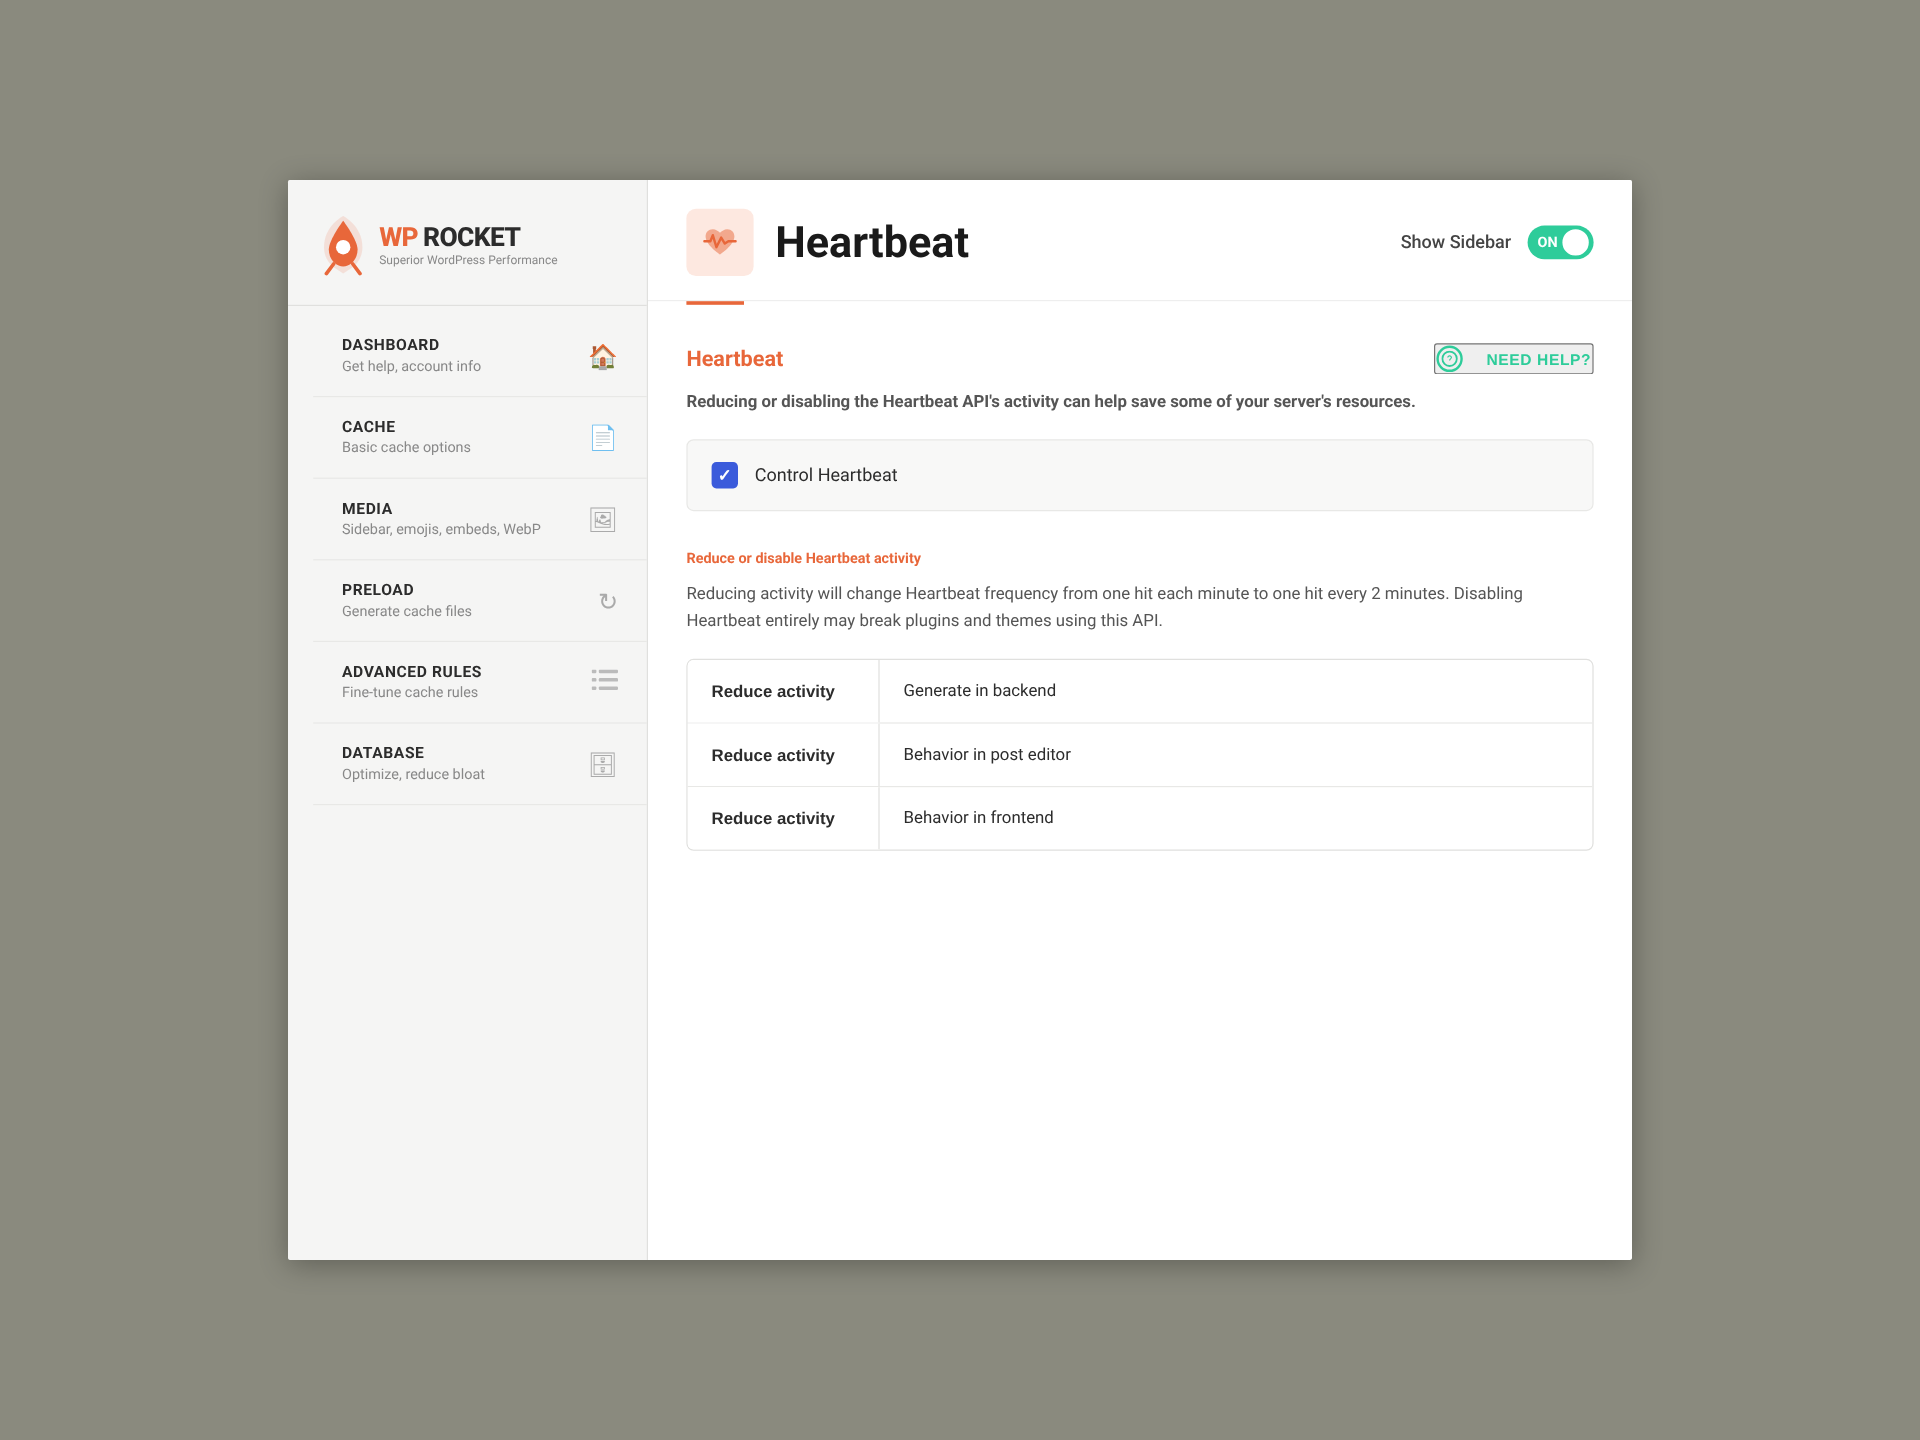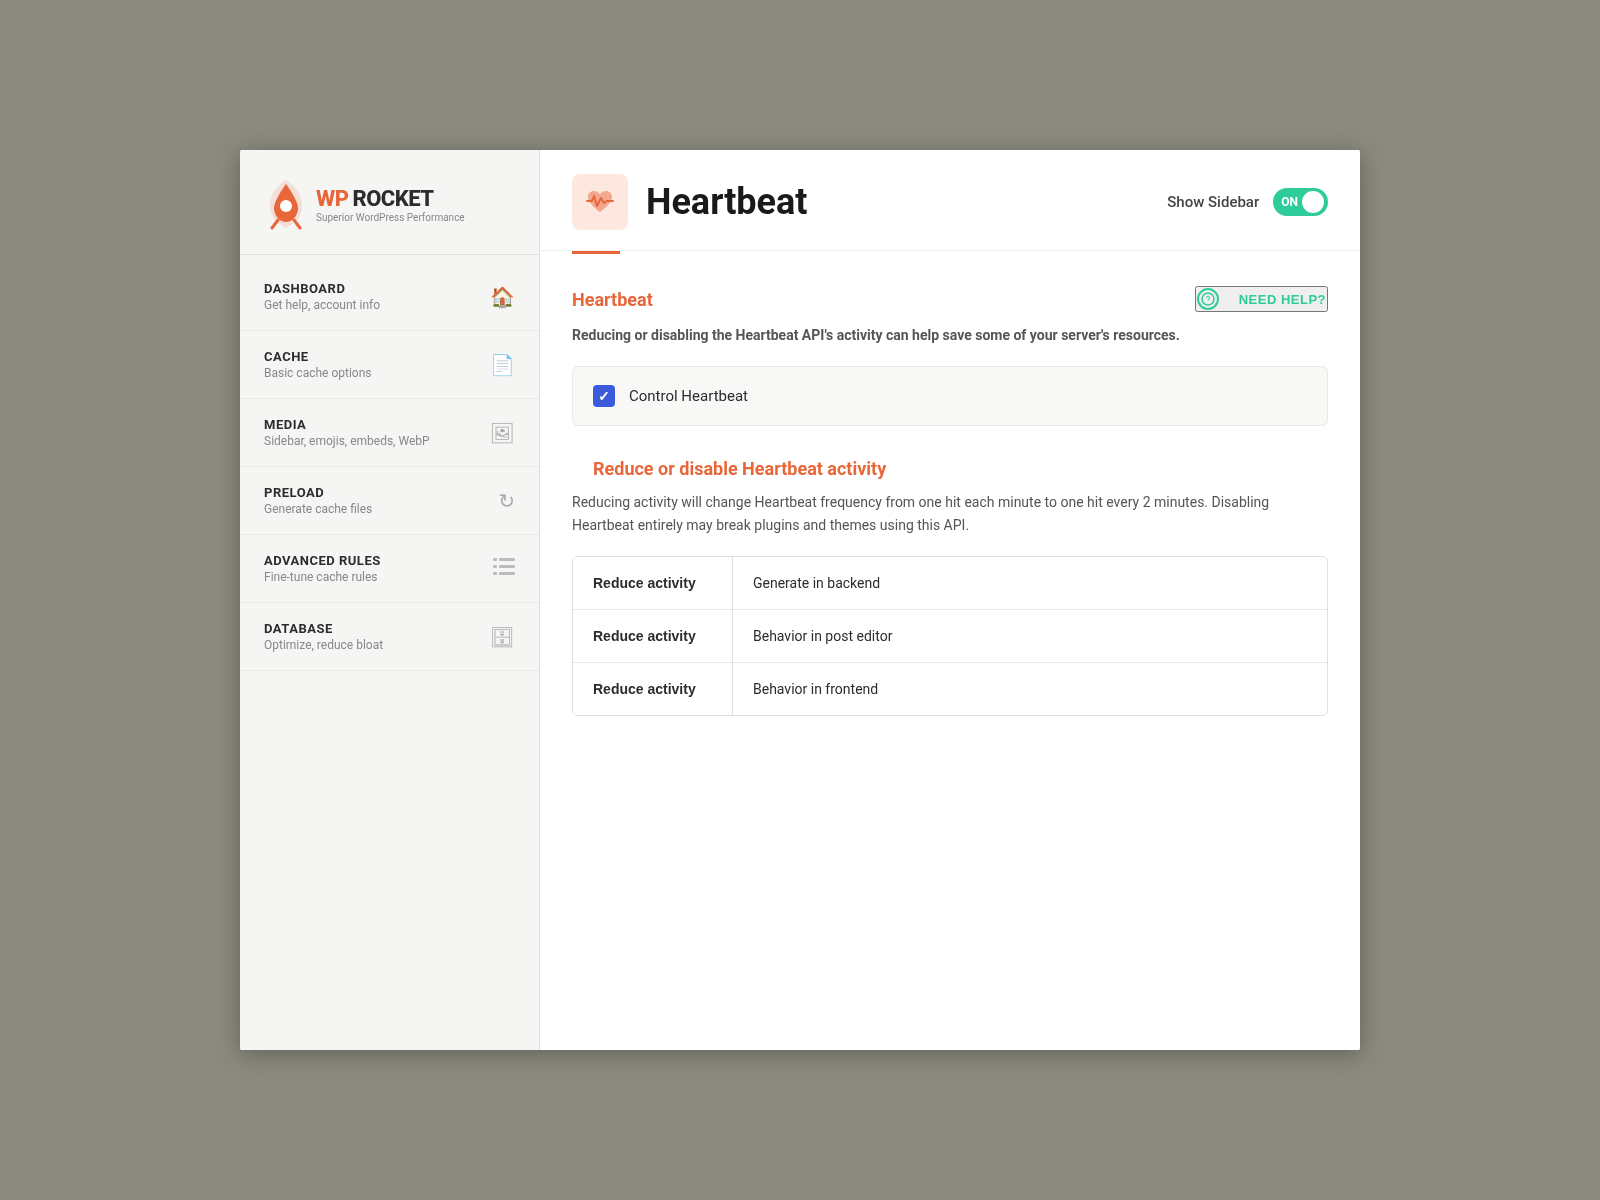--- a/index.html
+++ b/index.html
@@ -73,20 +73,21 @@
       flex: 1;
       padding: 8px 0;
     }
     .nav-item {
       display: flex;
       align-items: center;
       justify-content: space-between;
       padding: 18px 24px;
       border-bottom: 1px solid #e8e8e6;
       cursor: pointer;
+      margin-left: 21px;
     }
     .nav-item-text {
       display: flex;
       flex-direction: column;
     }
     .nav-item-title {
       font-size: 13px;
       font-weight: 700;
       color: #2c2c2c;
       letter-spacing: 0.5px;
@@ -243,25 +244,24 @@
       color: white;
       font-size: 14px;
       font-weight: 700;
     }
     .checkbox-label {
       font-size: 15px;
       color: #2c2c2c;
       font-weight: 400;
     }
     .section-title-2 {
-      font-size: 18px;
+      font-size: 12px;
       font-weight: 700;
       color: #e8673a;
       margin-bottom: 12px;
-      margin-left: 21px;
     }
     .section-desc-2 {
       font-size: 14px;
       color: #555;
       line-height: 1.6;
       margin-bottom: 20px;
     }
     .behavior-table {
       border: 1px solid #e0e0de;
       border-radius: 6px;

